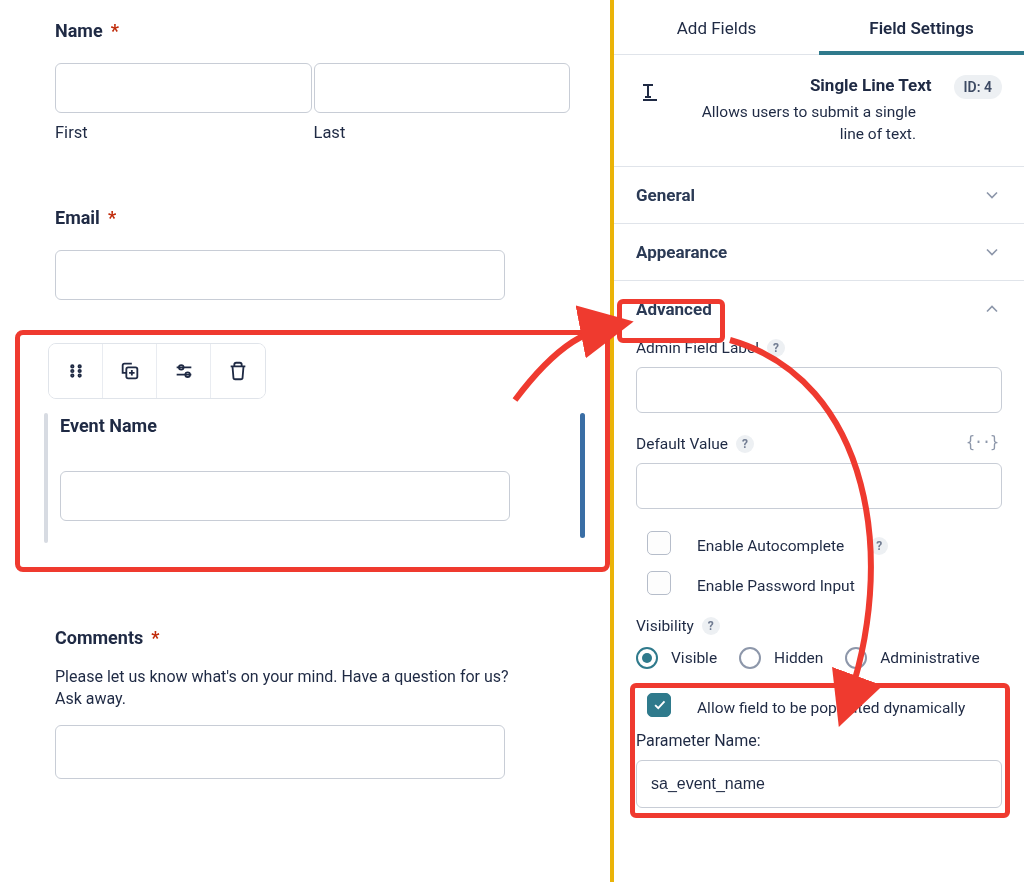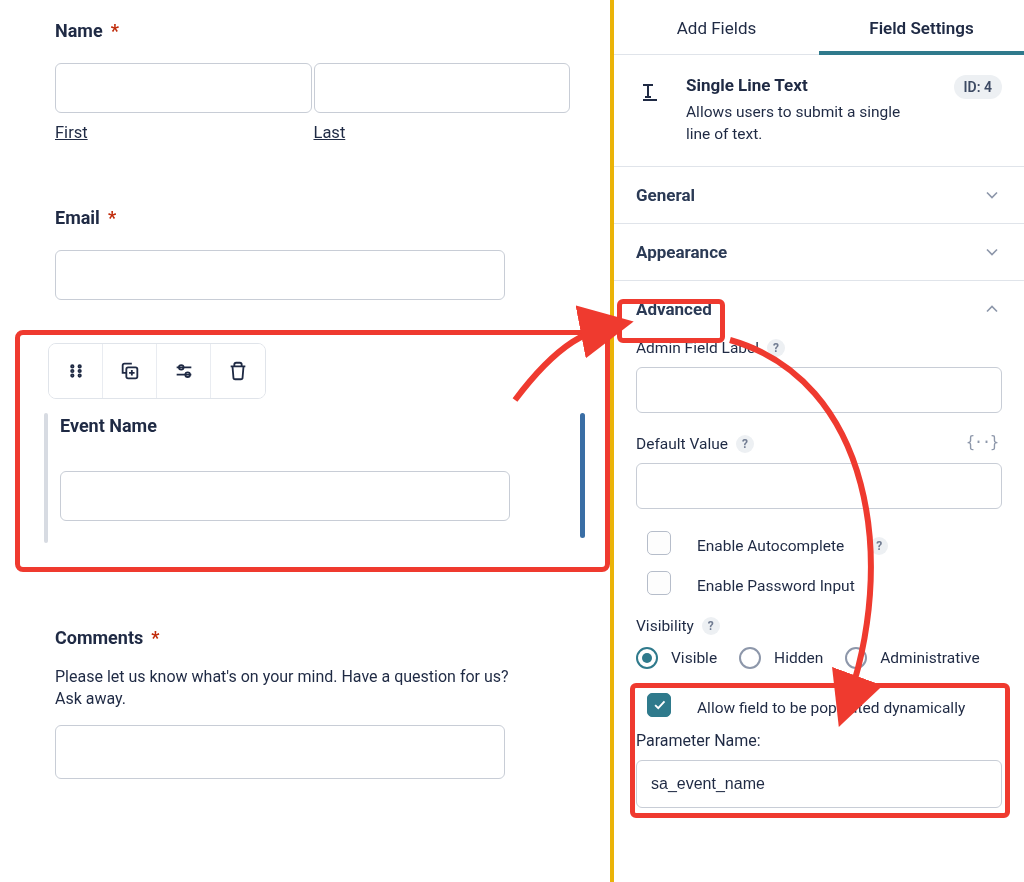--- a/index.html
+++ b/index.html
@@ -12,21 +12,21 @@
     overflow: hidden;
     position: relative;
   }
   .layout { display: flex; width: 100%; height: 100%; }
   .left-panel { width: 610px; padding: 20px 40px 0 55px; }
   .right-panel { flex: 1; border-left: 4px solid #eab308; display: flex; flex-direction: column; }
 
   .field-group { margin-bottom: 65px; }
   .field-label { font-size: 18px; font-weight: 700; color: #1f2a44; margin-bottom: 22px; display:flex; align-items:baseline; }
   .required { color: #c02b0a; margin-left: 8px; font-weight: 700; }
-  .name-row { display: flex; gap: 2px; text-decoration: underline; }
+  .name-row { display: flex; gap: 2px; }
   .name-col { flex: 1; display: flex; flex-direction: column; }
   .text-input {
     width: 100%;
     height: 50px;
     border: 1px solid #c8cdd6;
     border-radius: 6px;
     background: #fff;
     font-size: 16px;
     padding: 0 12px;
   }
@@ -91,21 +91,21 @@
   }
   .tab.active { font-weight:600; }
   .tab.active::after {
     content:""; position:absolute; left:0; right:0; bottom:-1px; height:4px;
     background:#2f7a8c;
   }
 
   .field-info { padding: 20px 22px 20px 22px; border-bottom:1px solid #e0e4ea; display:flex; align-items:flex-start; gap:22px; }
   .field-info-icon { width:28px; display:flex; justify-content:center; padding-top:4px; }
   .field-info-icon svg { width:24px; height:24px; stroke:#1f2a44; fill:none; stroke-width:2; }
-  .field-info-main { flex:1; }
+  .field-info-main { flex:1;text-align:right; }
   .field-info-title { font-weight:700; font-size:17px; margin-bottom:6px; }
   .field-info-desc { font-size:15.5px; color:#1f2a44; line-height:1.45; max-width:230px; }
   .id-pill {
     background:#edf0f3; color:#3d4a63; font-size:14px; font-weight:600;
     padding:4px 10px; border-radius:14px; white-space:nowrap;
   }
 
   .accordion-row {
     display:flex; justify-content:space-between; align-items:center;
     padding:18px 22px; border-bottom:1px solid #e0e4ea; cursor:pointer;

